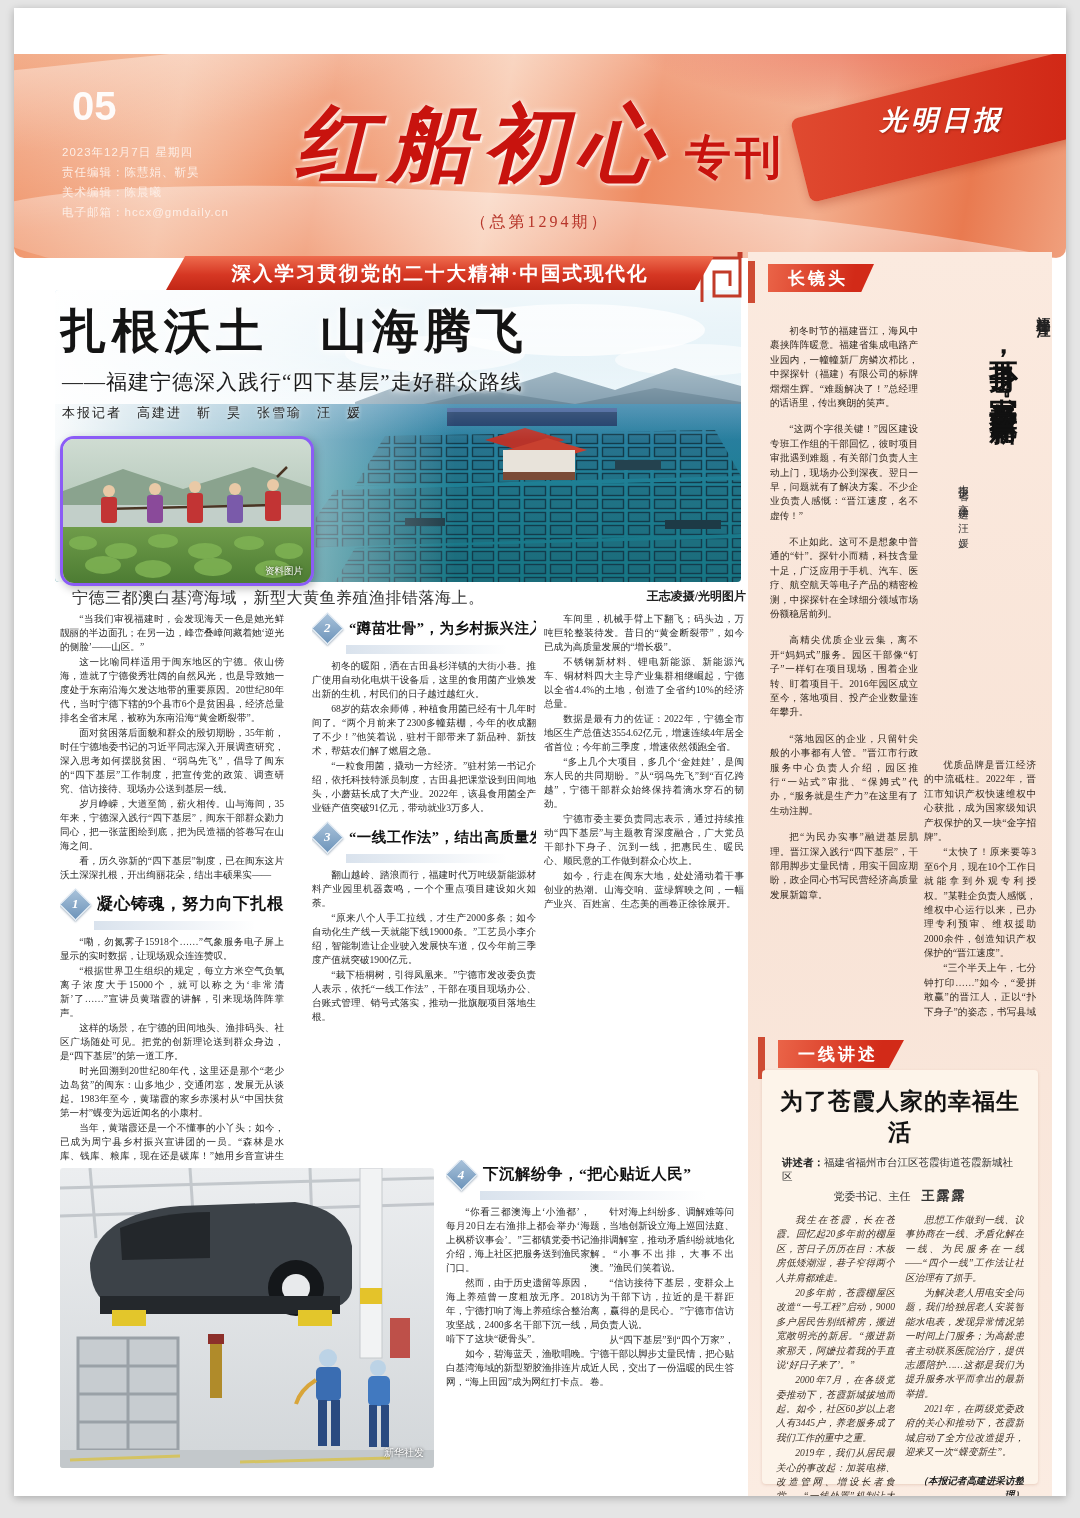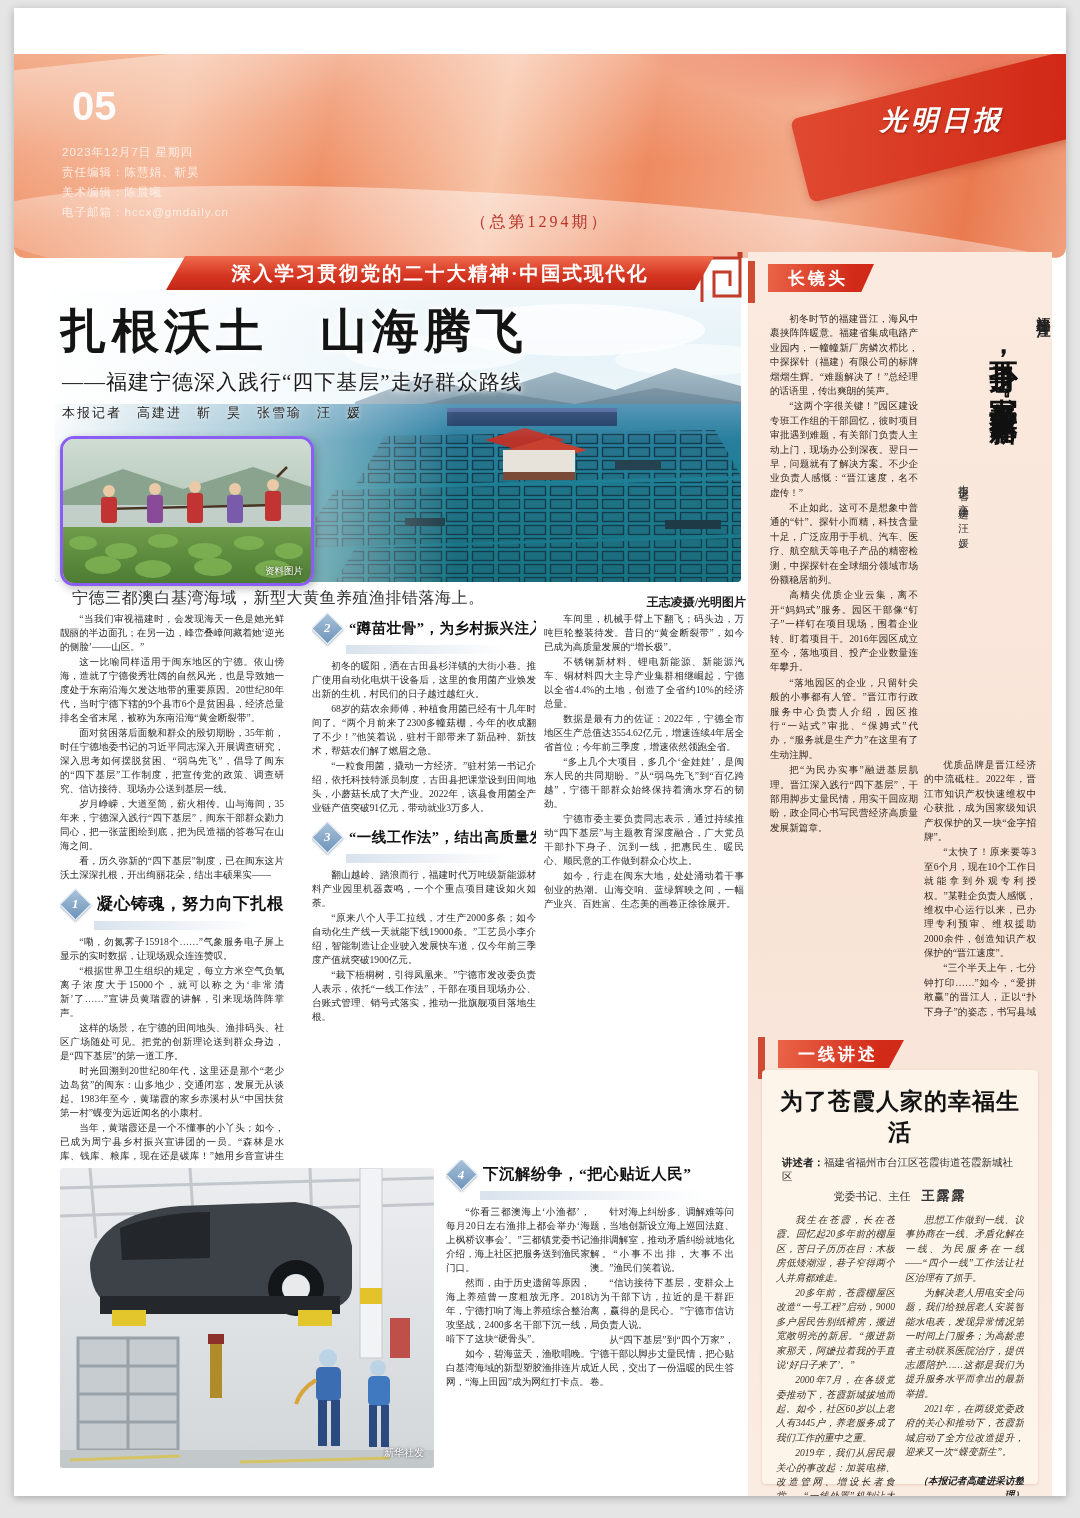--- a/index.html
+++ b/index.html
@@ -49,21 +49,21 @@
   .subhead{position:absolute;left:48px;top:360px;z-index:6;font-size:21px;font-weight:400;color:#1c1c1c;
       letter-spacing:1px;text-shadow:0 0 5px #fff,0 0 10px #fff;}
   .byline{position:absolute;left:48px;top:396px;z-index:6;font-size:13px;color:#222;letter-spacing:2px;
       text-shadow:0 0 4px #fff;}
   .inset{position:absolute;left:46px;top:428px;width:248px;height:144px;z-index:6;border:3px solid #8b5cf6;
       border-radius:14px;overflow:hidden;box-shadow:2px 3px 8px rgba(0,0,0,.25);}
   .inset svg{display:block;width:100%;height:100%;}
   .inset-credit{position:absolute;right:8px;bottom:5px;color:#fff;font-size:9.5px;z-index:7;text-shadow:0 0 3px rgba(0,0,0,.7);}
   .caption-row{position:absolute;left:46px;top:580px;width:686px;z-index:6;display:flex;justify-content:space-between;}
   .caption-row .cap{font-size:16px;color:#333;letter-spacing:.5px;padding-left:12px;}
-  .caption-row .credit{font-size:12px;color:#222;font-weight:700;margin-top:6px;}
+  .caption-row .credit{font-size:12px;color:#222;font-weight:700;}
   
   .bodycol{position:absolute;top:604px;height:552px;overflow:hidden;font-size:9.6px;line-height:1.46;color:#2a2a2a;
       text-align:justify;}
   .bodycol p{margin:0 0 1px 0;text-indent:2em;}
   #col1{left:46px;width:224px;}
   #col2{left:298px;width:224px;}
   #col3{left:530px;width:200px;}
   .sec-head{display:flex;align-items:center;margin:8px 0 2px 0;}
   .diamond{width:21px;height:21px;flex:0 0 21px;transform:rotate(45deg);margin:3px 10px 3px 4px;
       background:linear-gradient(135deg,#a9c2da 0%,#6d94ba 60%,#557d a8 100%);
@@ -86,21 +86,21 @@
   .sidebar{position:absolute;left:734px;top:244px;width:304px;height:1244px;background:#f9e7db;
       background:linear-gradient(180deg,#fbeadf 0%,#f8e3d6 50%,#fbece2 100%);}
   .badge-wrap{position:relative;height:34px;margin:12px 0 0 10px;}
   .badge-bar{position:absolute;left:-10px;top:-3px;width:7px;height:42px;background:#cf4b33;}
   .badge{position:absolute;left:10px;top:0;height:28px;padding:0 26px 0 20px;
       background:linear-gradient(100deg,#ea6448,#d22a18 80%);clip-path:polygon(0 0,100% 0,88% 100%,0 100%);
       display:flex;align-items:center;box-shadow:1px 2px 4px rgba(160,50,20,.35);}
   .badge span{color:#fff;font-size:17px;font-weight:700;letter-spacing:3px;}
   .feat-col1{position:absolute;left:22px;top:60px;width:148px;height:706px;overflow:hidden;
       font-size:9.6px;line-height:1.5;color:#30271f;text-align:justify;}
-  .feat-col1 p{margin:0 0 1px 0;text-indent:2em;}
+  .feat-col1 p{margin:12px 0 1px 0;text-indent:2em;}
   .vert-block{position:absolute;left:158px;top:44px;width:146px;height:466px;writing-mode:vertical-rl;}
   .vkicker{font-size:14px;color:#222;letter-spacing:3px;margin-top:8px;font-weight:700;}
   .vtitle{font-size:28px;font-weight:700;color:#111;margin-top:42px;margin-right:12px;letter-spacing:2px;}
   .vbyline{font-size:10.5px;color:#333;margin-top:180px;margin-right:14px;letter-spacing:2px;}
   .feat-col2{position:absolute;left:176px;top:506px;width:112px;height:260px;overflow:hidden;
       font-size:9.6px;line-height:1.5;color:#30271f;text-align:justify;}
   .feat-col2 p{margin:0 0 1px 0;text-indent:2em;}
   .story-badge-wrap{position:absolute;left:10px;top:776px;width:280px;}
   .story-card{position:absolute;left:14px;top:818px;width:276px;height:414px;background:#fdf4ea;
       border-radius:4px;box-shadow:0 1px 3px rgba(180,120,90,.25);padding:10px 14px;box-sizing:border-box;}
@@ -123,20 +123,23 @@
 
     <div class="masthead">
       <div class="logo-ribbon"></div>
       <div class="page-num">05</div>
       <div class="mast-info">
           <p>2023年12月7日 星期四</p>
           <p>责任编辑：陈慧娟、靳昊</p>
           <p>美术编辑：陈晨曦</p>
           <p>电子邮箱：hccx@gmdaily.cn</p>
         </div>
+      <div class="mast-title">
+        <span class="calli">红船初心</span><span class="suffix">专刊</span>
+      </div>
       <div class="mast-issue">（总第1294期）</div>
       <div class="np-logo">光明日报</div>
     </div>
 
     <div class="banner">
       <span>深入学习贯彻党的二十大精神·中国式现代化</span>
     </div>
     <svg class="ornament" viewBox="0 0 46 50">
       <g fill="none" stroke="#c23a28" stroke-width="3">
         <path d="M2 6 H40 V44 H14 V20 H30 V34"></path>

